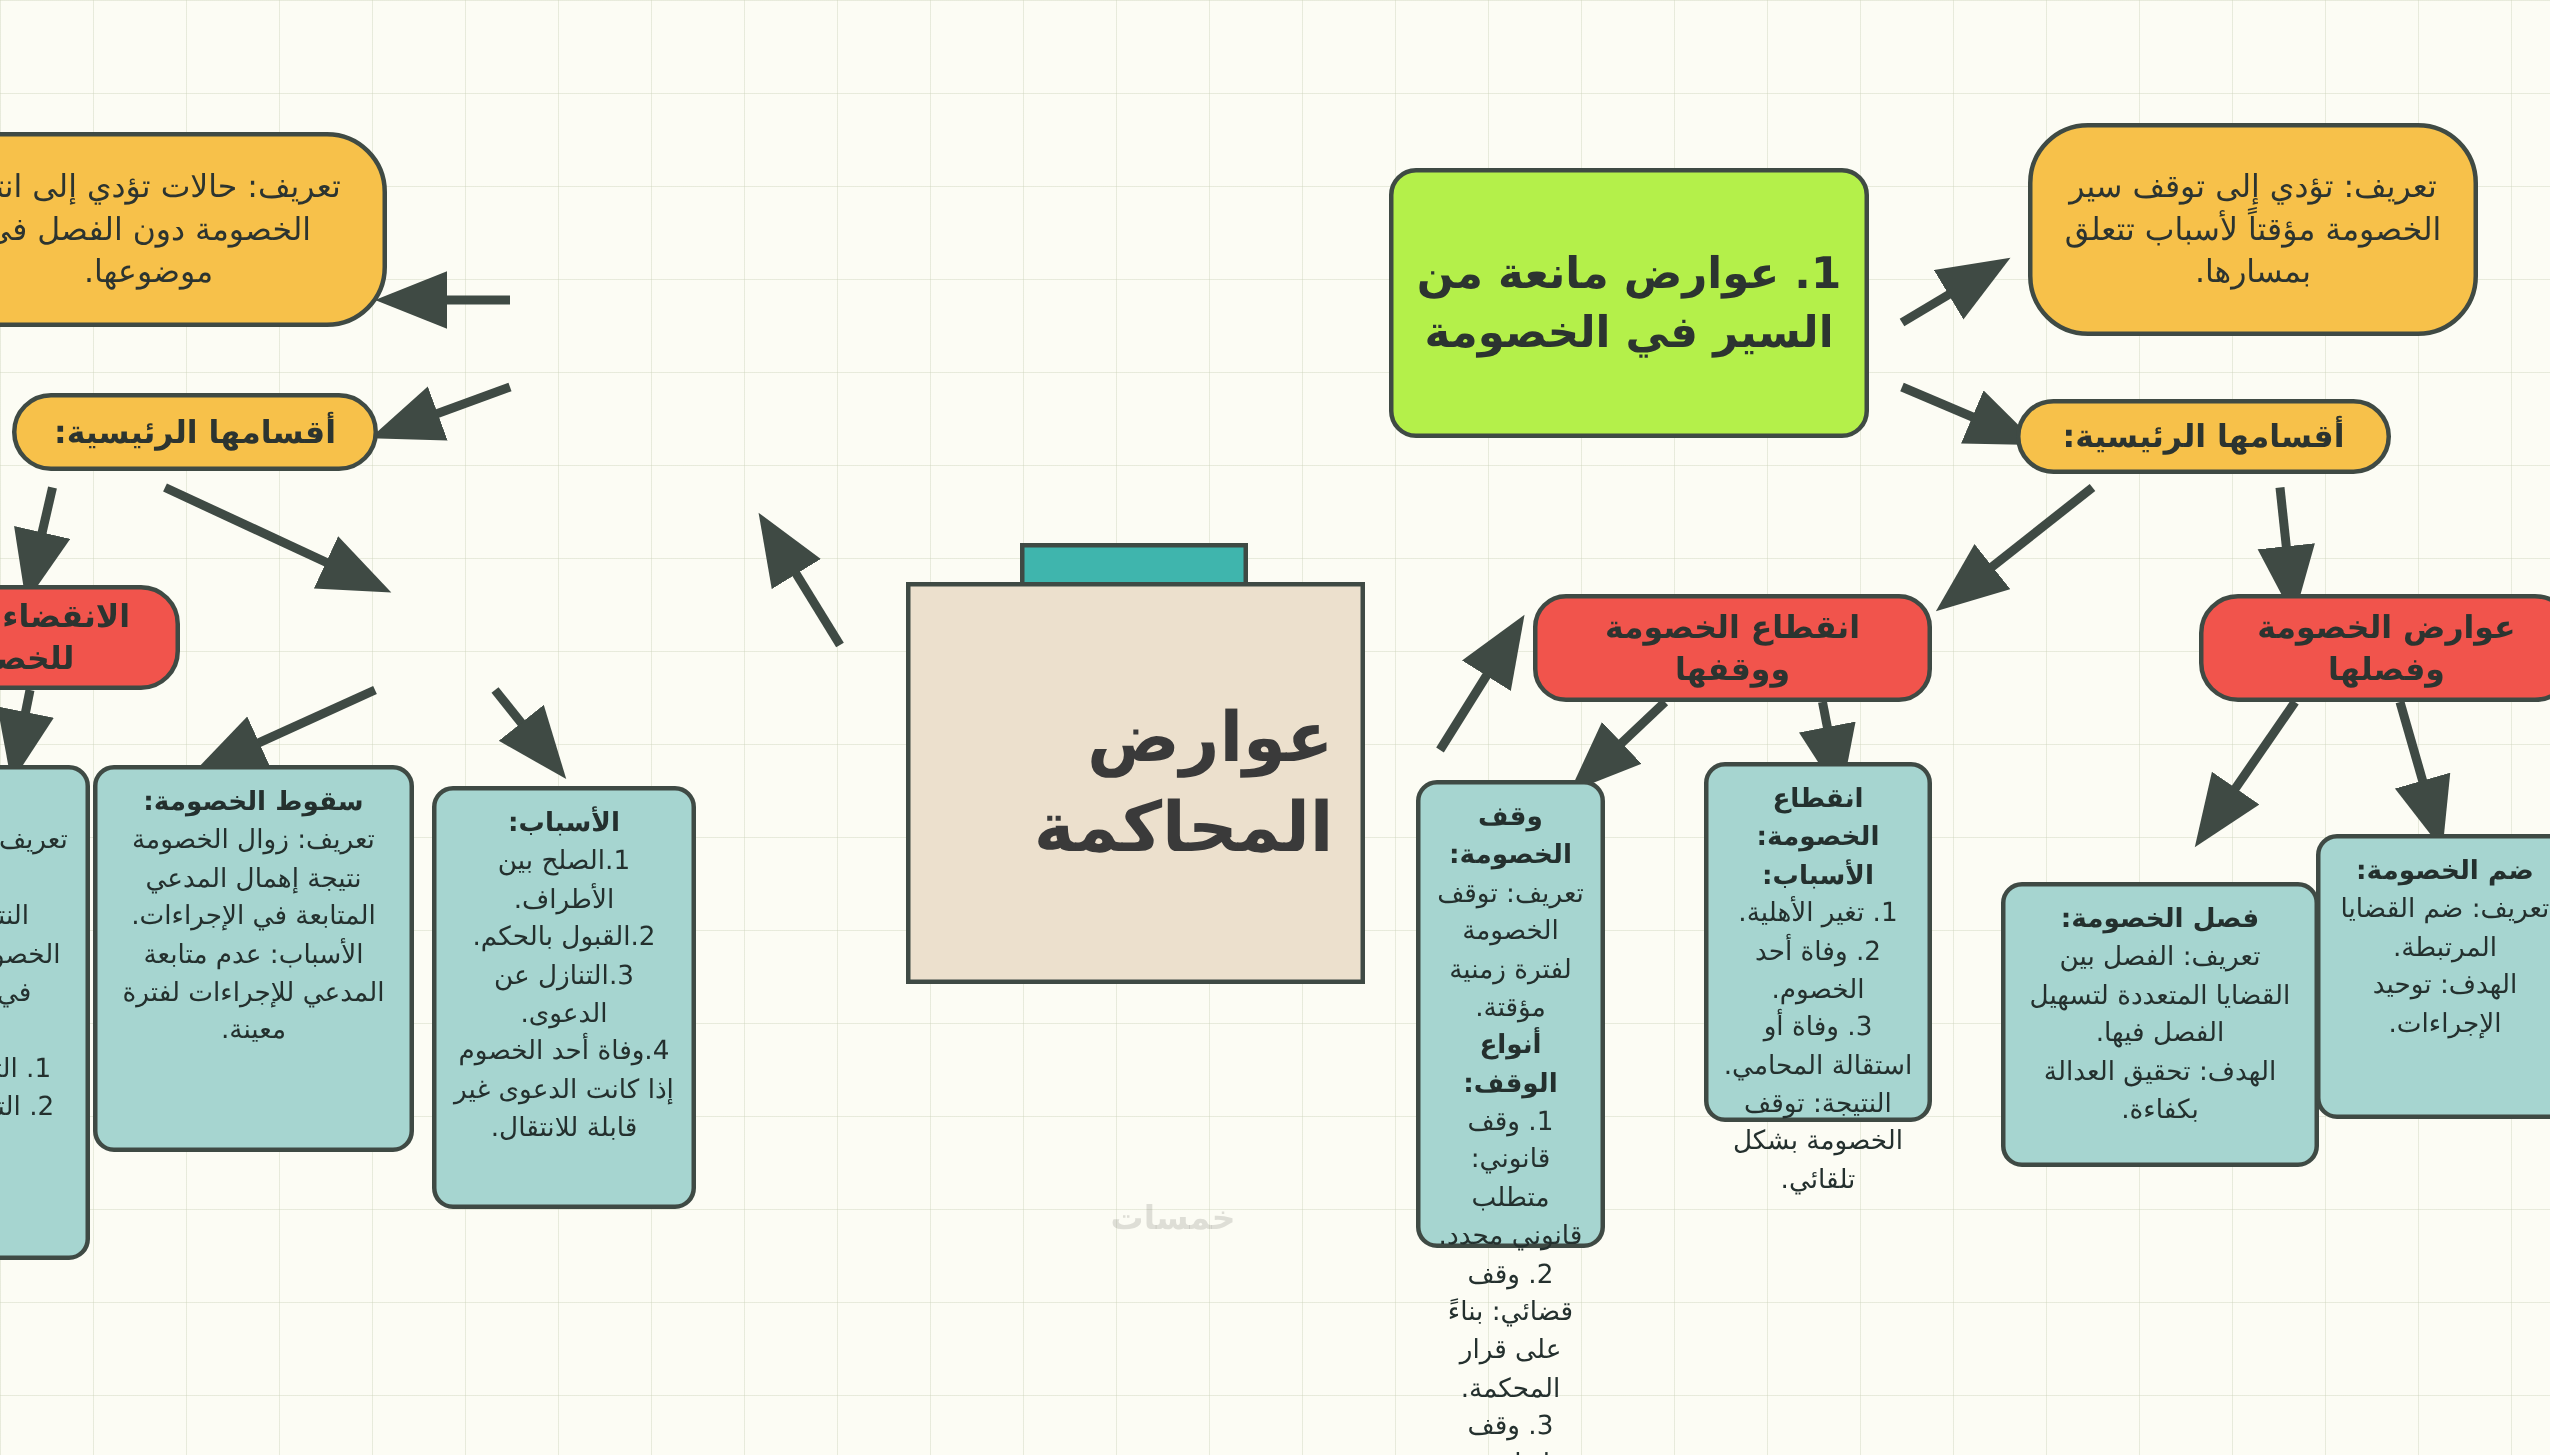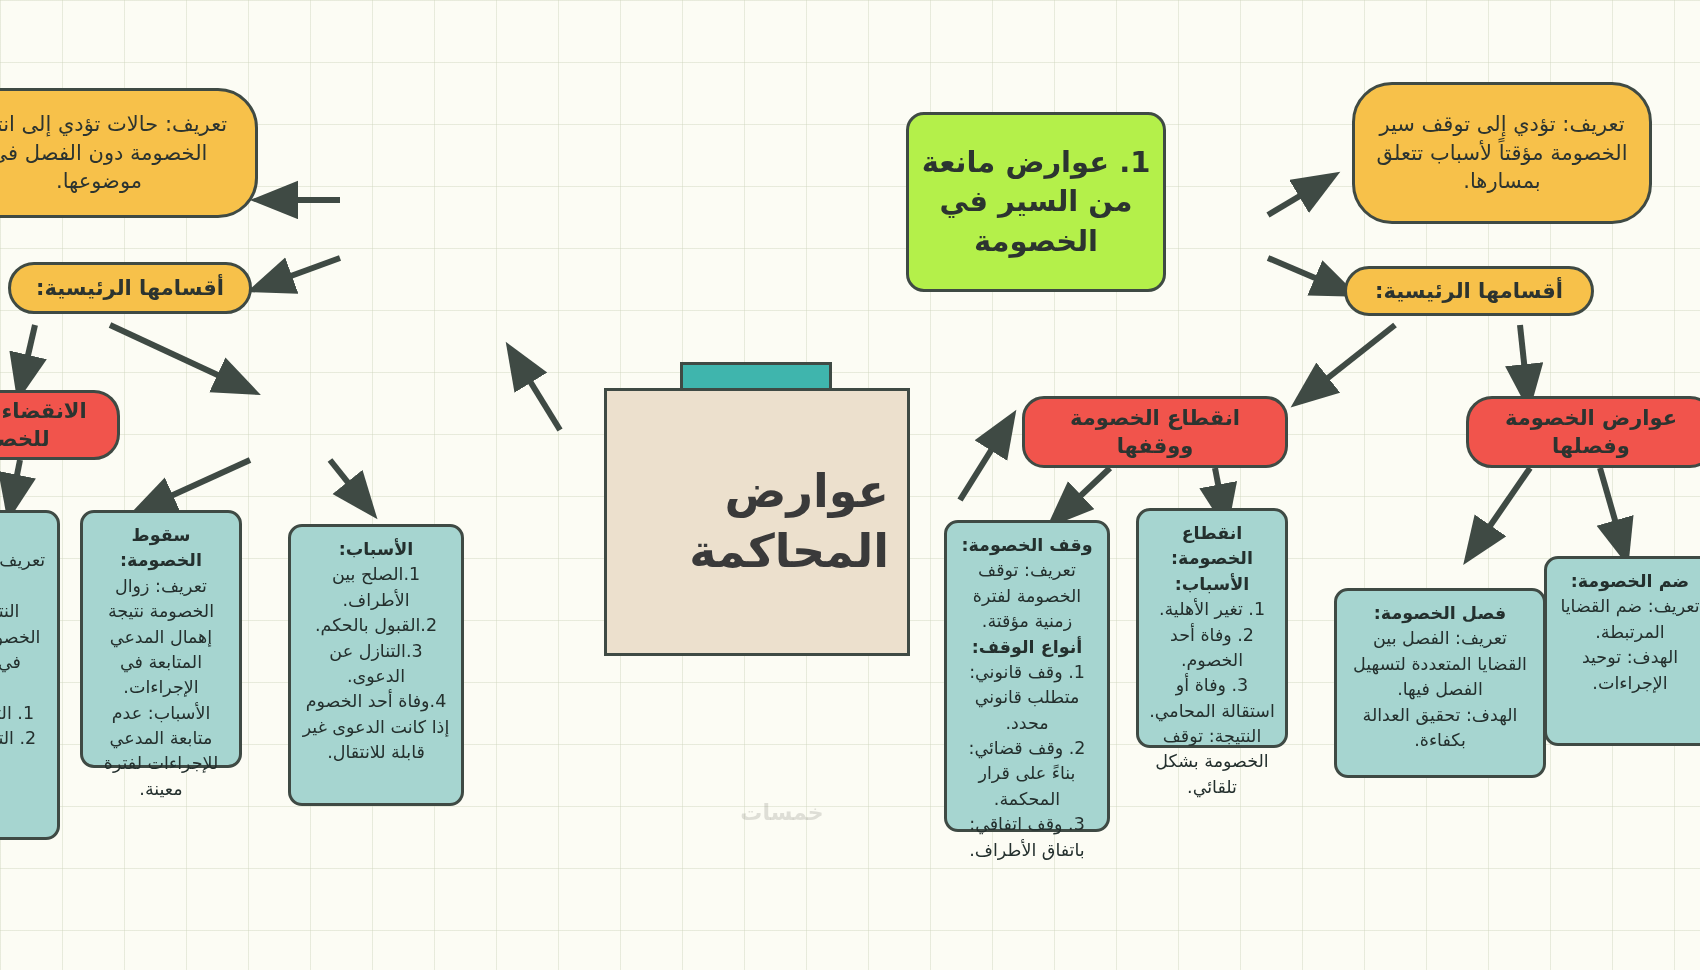--- a/index.html
+++ b/index.html
@@ -155,33 +155,33 @@
       <path d="M330,460 L370,510"></path>
 
       <path d="M20,460 L10,510"></path>
     </g>
   </svg>
 
   <div class="clip"></div>
   <div class="center-card">عوارض المحاكمة</div>
   <div class="watermark">خمسات</div>
 
-  <div class="node green" style="left:906px; top:112px; width:260px; height:180px;">1. عوارض مانعة من السير في الخصومة</div>
+  <div class="node green" style="left:926px; top:112px; width:320px; height:180px;">1. عوارض مانعة من السير في الخصومة</div>
 
   <div class="node orange" style="left:1352px; top:82px; width:300px; height:142px; border-radius:40px; font-weight:normal;justify-content:center;">
     <span class="t">تعريف: تؤدي إلى توقف سير الخصومة مؤقتاً لأسباب تتعلق بمسارها.</span>
   </div>
 
   <div class="node orange pill" style="left:1344px; top:266px; width:250px; height:50px;">أقسامها الرئيسية:</div>
 
   <div class="node red" style="left:1022px; top:396px; width:266px; height:72px;border-radius:22px;">انقطاع الخصومة ووقفها</div>
 
   <div class="node red" style="left:1466px; top:396px; width:250px; height:72px;">عوارض الخصومة وفصلها</div>
 
-  <div class="node teal" style="left:944px; top:520px; width:166px; height:312px;">
+  <div class="node teal" style="left:944px; top:520px; width:126px; height:312px;">
     <div class="t">
       <b>وقف الخصومة:</b><br>
       <span>تعريف: توقف الخصومة لفترة زمنية مؤقتة.</span><br>
       <b>أنواع الوقف:</b><br>
       <span>1. وقف قانوني: متطلب قانوني محدد.</span><br>
       <span>2. وقف قضائي: بناءً على قرار المحكمة.</span><br>
       <span>3. وقف اتفاقي: باتفاق الأطراف.</span>
     </div>
   </div>
 
@@ -215,21 +215,21 @@
 
   <div class="node orange" style="left:-60px; top:88px; width:318px; height:130px; border-radius:40px; font-weight:normal;">
     <span class="t">تعريف: حالات تؤدي إلى انتهاء الخصومة دون الفصل في موضوعها.</span>
   </div>
 
   <div class="node orange pill" style="left:8px; top:262px; width:244px; height:52px;">أقسامها الرئيسية:</div>
 
 
   <div class="node red" style="left:-112px; top:390px; width:232px; height:70px;">الانقضاء الأصلي للخصومة</div>
 
-  <div class="node teal" style="left:80px; top:510px; width:162px; height:258px;">
+  <div class="node teal" style="left:62px; top:510px; width:214px; height:258px;">
     <div class="t">
       <b>سقوط الخصومة:</b><br>
       <span>تعريف: زوال الخصومة نتيجة إهمال المدعي المتابعة في الإجراءات.</span><br>
       <span>الأسباب: عدم متابعة المدعي للإجراءات لفترة معينة.</span>
     </div>
   </div>
 
   <div class="node teal" style="left:288px; top:524px; width:176px; height:282px;">
     <div class="t">
       <b>الأسباب:</b><br>

